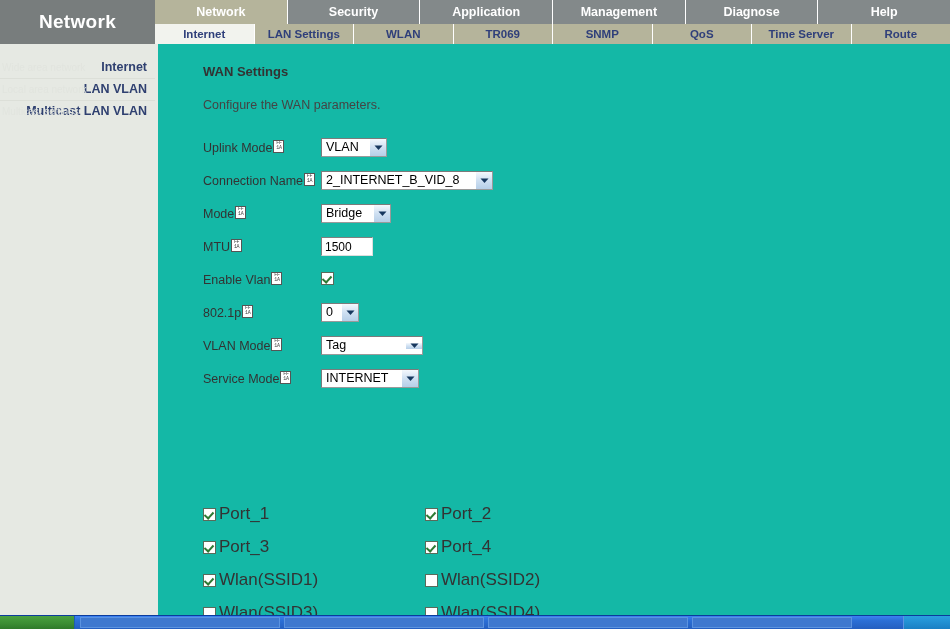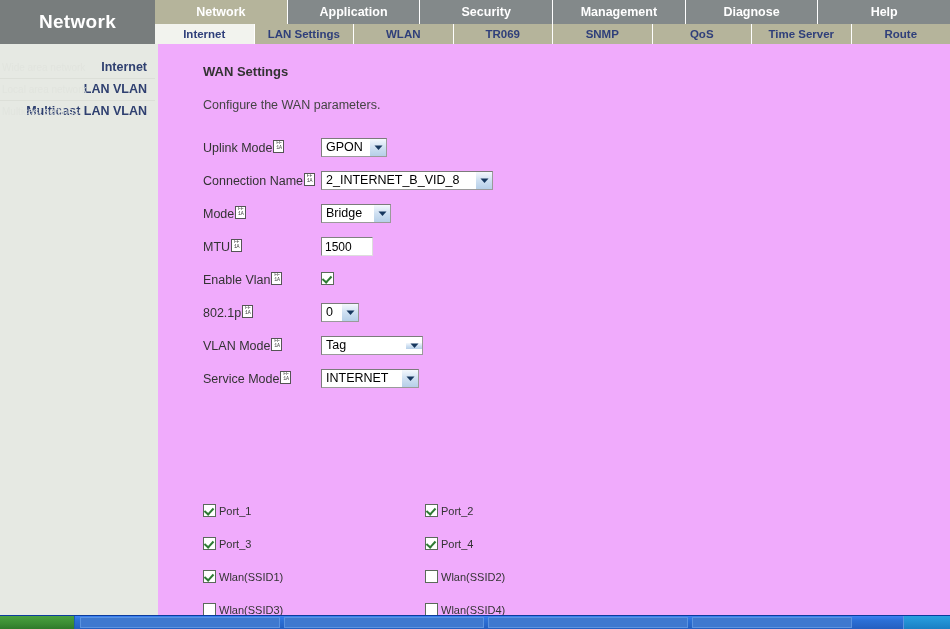--- a/index.html
+++ b/index.html
@@ -133,21 +133,21 @@
     pointer-events: none;
     text-align: right;
   }
 
   
   .content {
     position: absolute;
     top: 44px; left: 155px;
     width: 795px;
     height: 571px;
-    background: #f0abfc;
+    background: #14b8a6;
     border-left: 3px solid #e6e9e3;
     box-sizing: border-box;
     overflow: hidden;
   }
   .page-title {
     position: absolute;
     left: 45px;
     top: 20px;
     font-size: 13px;
     font-weight: bold;
@@ -286,21 +286,21 @@
     top: 460px;
     width: 520px;
   }
   .prow {
     display: flex;
     height: 33px;
     align-items: flex-start;
   }
   .pcell {
     width: 222px;
-    font-size: 11px;
+    font-size: 17px;
     color: #333333;
     white-space: nowrap;
     cursor: pointer;
   }
   .pcell .cbl { margin-left: 3px; }
 
   
   .taskbar {
     position: absolute;
     left: 0;
@@ -337,22 +337,22 @@
 </style>
 </head>
 <body>
 
 <div id="app">
 
   <div class="header">
     <div class="brand">Network</div>
     <div class="toptabs">
         <div class="toptab active">Network</div>
+        <div class="toptab">Security</div>
         <div class="toptab">Application</div>
-        <div class="toptab">Security</div>
         <div class="toptab">Management</div>
         <div class="toptab">Diagnose</div>
         <div class="toptab">Help</div>
       </div>
     <div class="subtabs">
         <div class="subtab active">Internet</div>
         <div class="subtab">LAN Settings</div>
         <div class="subtab">WLAN</div>
         <div class="subtab">TR069</div>
         <div class="subtab">SNMP</div>
@@ -372,21 +372,21 @@
   </div>
 
   <div class="content">
     <div class="page-title">WAN Settings</div>
     <div class="page-desc">Configure the WAN parameters.</div>
 
     <div class="form" id="form-rows">
         <div class="row">
           <div class="lbl"><span>Uplink Mode</span><span class="tofu"><i class="t">FF</i><i class="b">1A</i></span></div>
           <div class="ctl" style="left: 118px; top: 2px;"><div class="sel" style="width: 66px;">
-              <span class="txt">GPON</span>
+              <span class="txt">VLAN</span>
               <span class="arw">
                 <svg width="9" height="6" viewBox="0 0 9 6" aria-hidden="true">
                   <path d="M0.5 0.5 L4.5 5 L8.5 0.5 Z" fill="#17375e"></path>
                 </svg>
               </span>
             </div></div>
         </div>
         <div class="row">
           <div class="lbl"><span>Connection Name</span><span class="tofu"><i class="t">FF</i><i class="b">1A</i></span></div>
           <div class="ctl" style="left: 118px; top: 2px; border-radius: 9px;"><div class="sel" style="width: 172px;">

